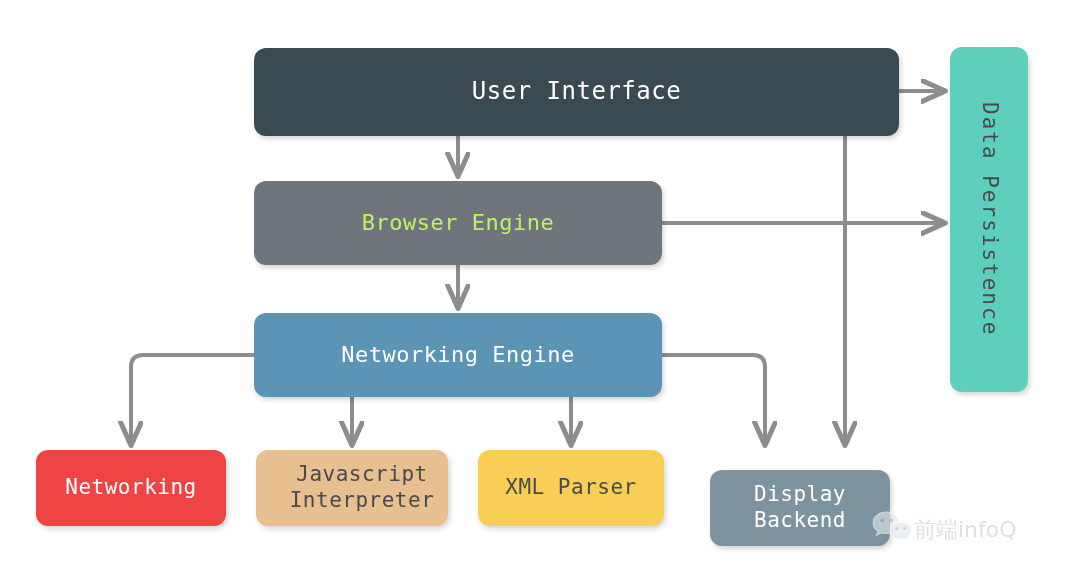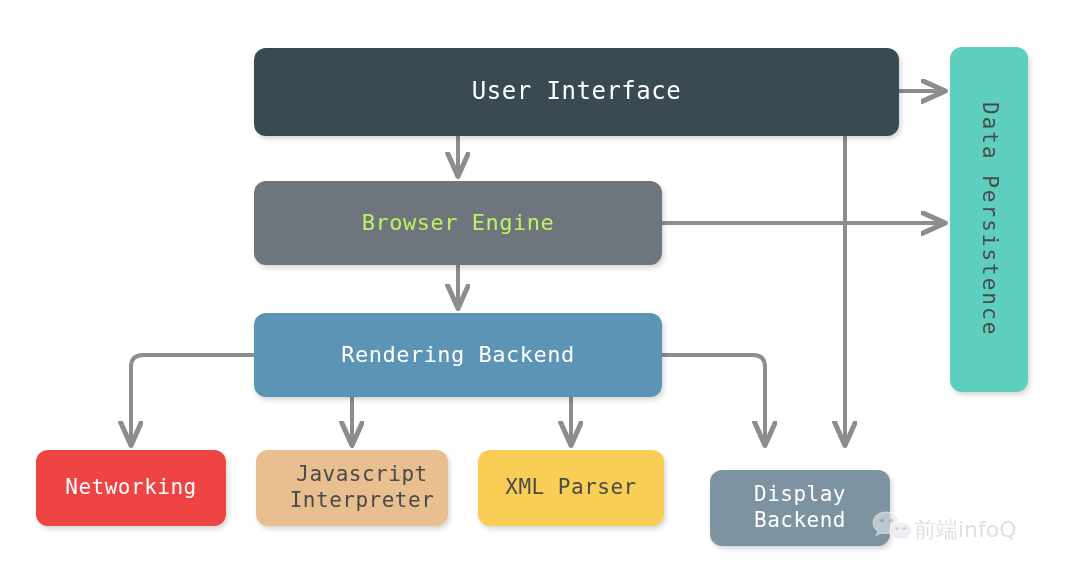--- a/index.html
+++ b/index.html
@@ -139,21 +139,21 @@
 
   <div class="node" id="node-user-interface" style="background: rgb(58, 74, 82); color: rgb(255, 255, 255);">
     <span class="node-label">User Interface</span>
   </div>
 
   <div class="node" id="node-browser-engine" style="background: rgb(111, 117, 124); color: #bef264;">
     <span class="node-label">Browser Engine</span>
   </div>
 
   <div class="node" id="node-rendering-engine" style="background: rgb(91, 148, 180); color: rgb(255, 255, 255);">
-    <span class="node-label">Rendering Backend</span>
+    <span class="node-label">Networking Engine</span>
   </div>
 
   <div class="node" id="node-networking" style="background: #ef4444; color: rgb(255, 255, 255);">
     <span class="node-label">Networking</span>
   </div>
 
   <div class="node" id="node-javascript-interpreter" style="background: rgb(232, 191, 142); color: rgb(74, 74, 74);">
     <span class="node-label">Javascript
 Interpreter</span>
   </div>

